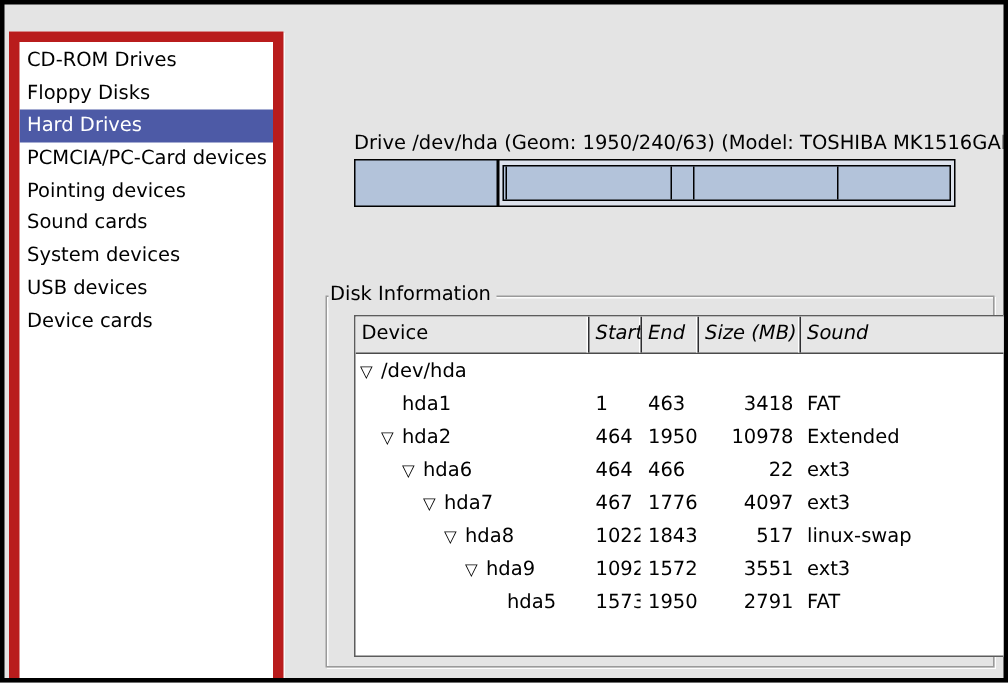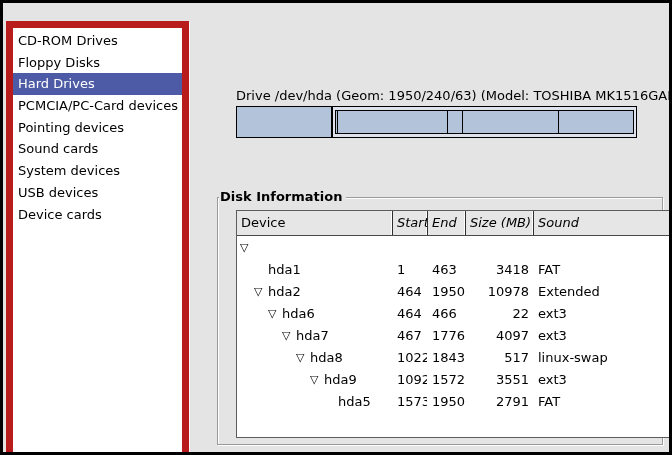--- a/index.html
+++ b/index.html
@@ -44,21 +44,21 @@
   .part-logical{ box-sizing:border-box; height:100%; }
   .part-logical + .part-logical{ border-left:1px solid #000; }
   
   .frame{
     position:absolute; left:214px; top:194px; width:446px; height:248px;
     box-sizing:border-box; border:1px solid #9a9a9a;
     box-shadow:inset 1px 1px 0 #fdfdfd, 1px 1px 0 #fdfdfd;
   }
   .frame-label{
     position:absolute; left:1px; top:-10px; background:var(--window-bg,#e4e4e4);
-    padding:0 4px 0 1px; line-height:17px; white-space:nowrap;font-weight:bold;
+    padding:0 4px 0 1px; line-height:17px; white-space:nowrap;
   }
   .disk-table{
     position:absolute; left:6px; top:12px; width:441px; height:228px;
     box-sizing:border-box; border:1px solid #5c5c5c; background:#fff;
     overflow:hidden;
     margin-left:12px;
   }
   .thead{
     display:flex; height:24px; background:var(--header-bg,#e6e6e6);
     border-bottom:1px solid #4a4a4a;
@@ -145,20 +145,21 @@
           <div class="th col-start">Start</div>
           <div class="th col-end">End</div>
           <div class="th col-size">Size (MB)</div>
           <div class="th col-type">Sound</div>
         </div>
       <div class="tbody">
           <div class="tr">
     <div class="td col-device">
       <span class="indent" style="width: 0px;"></span>
       <span class="expander">▽</span>
+      <span>/dev/hda</span>
     </div>
     <div class="td col-start"></div>
     <div class="td col-end"></div>
     <div class="td col-size"></div>
     <div class="td col-type"></div>
   </div>
           <div class="tr">
     <div class="td col-device">
       <span class="indent" style="width: 14px;"></span>
       <span class="expander"></span>

